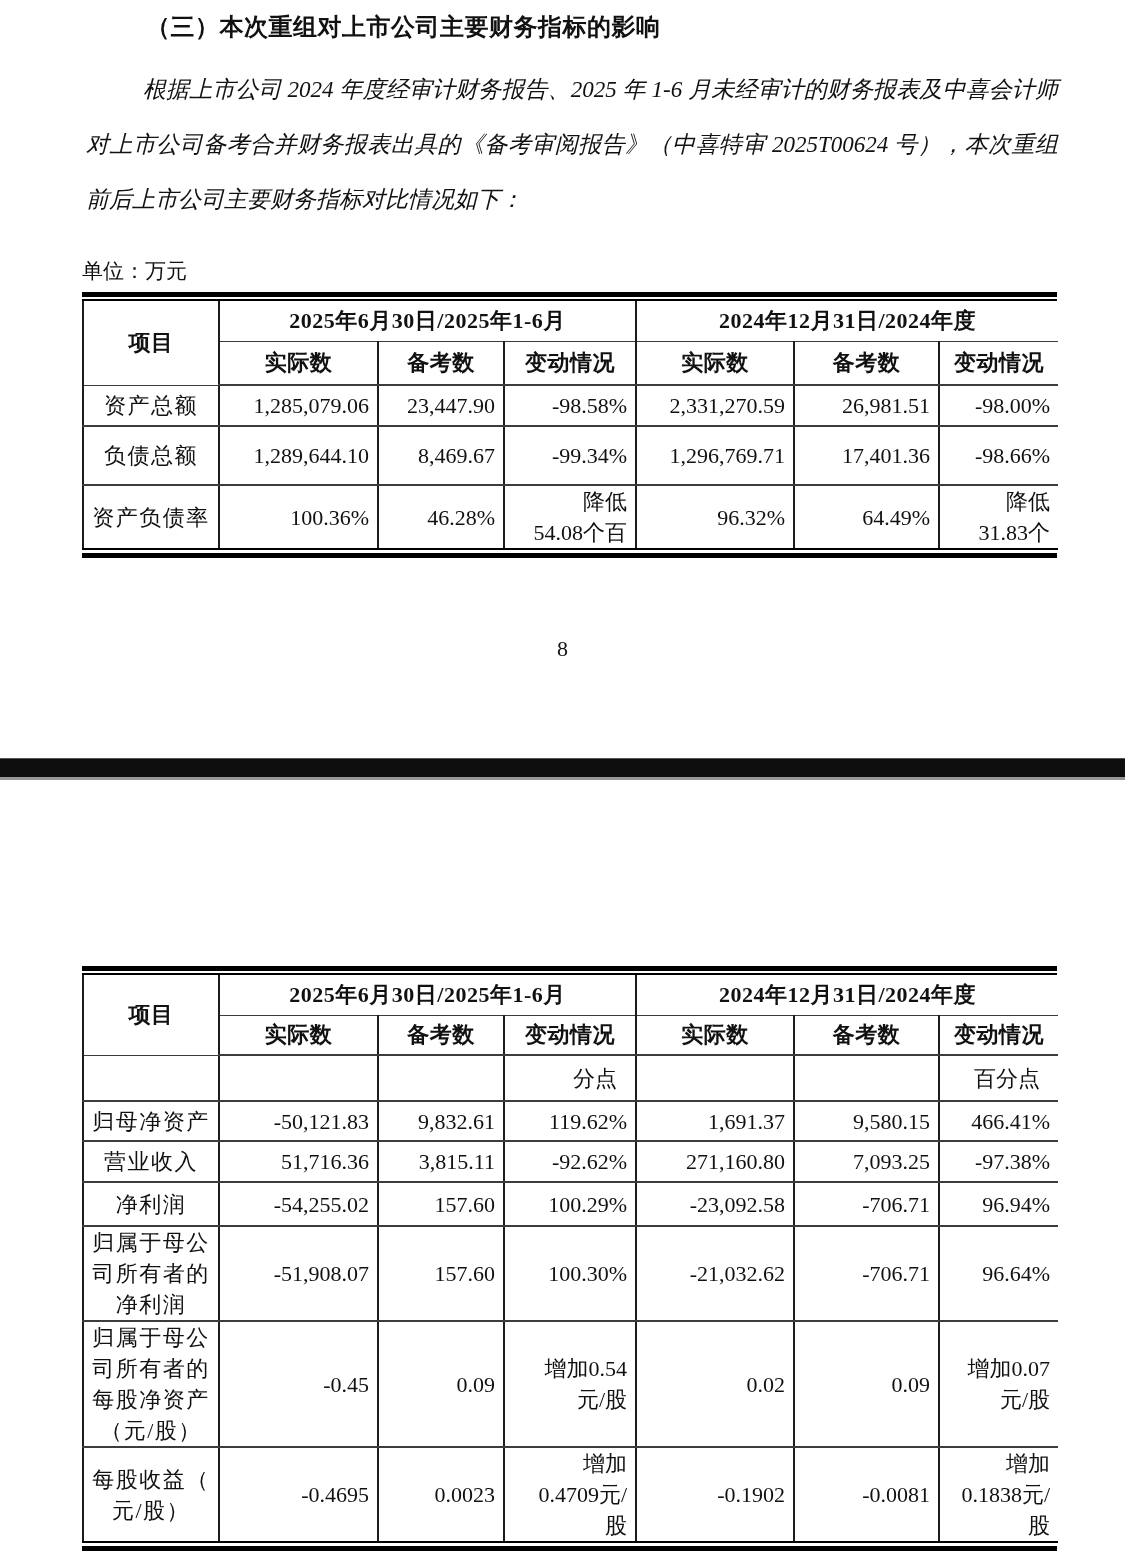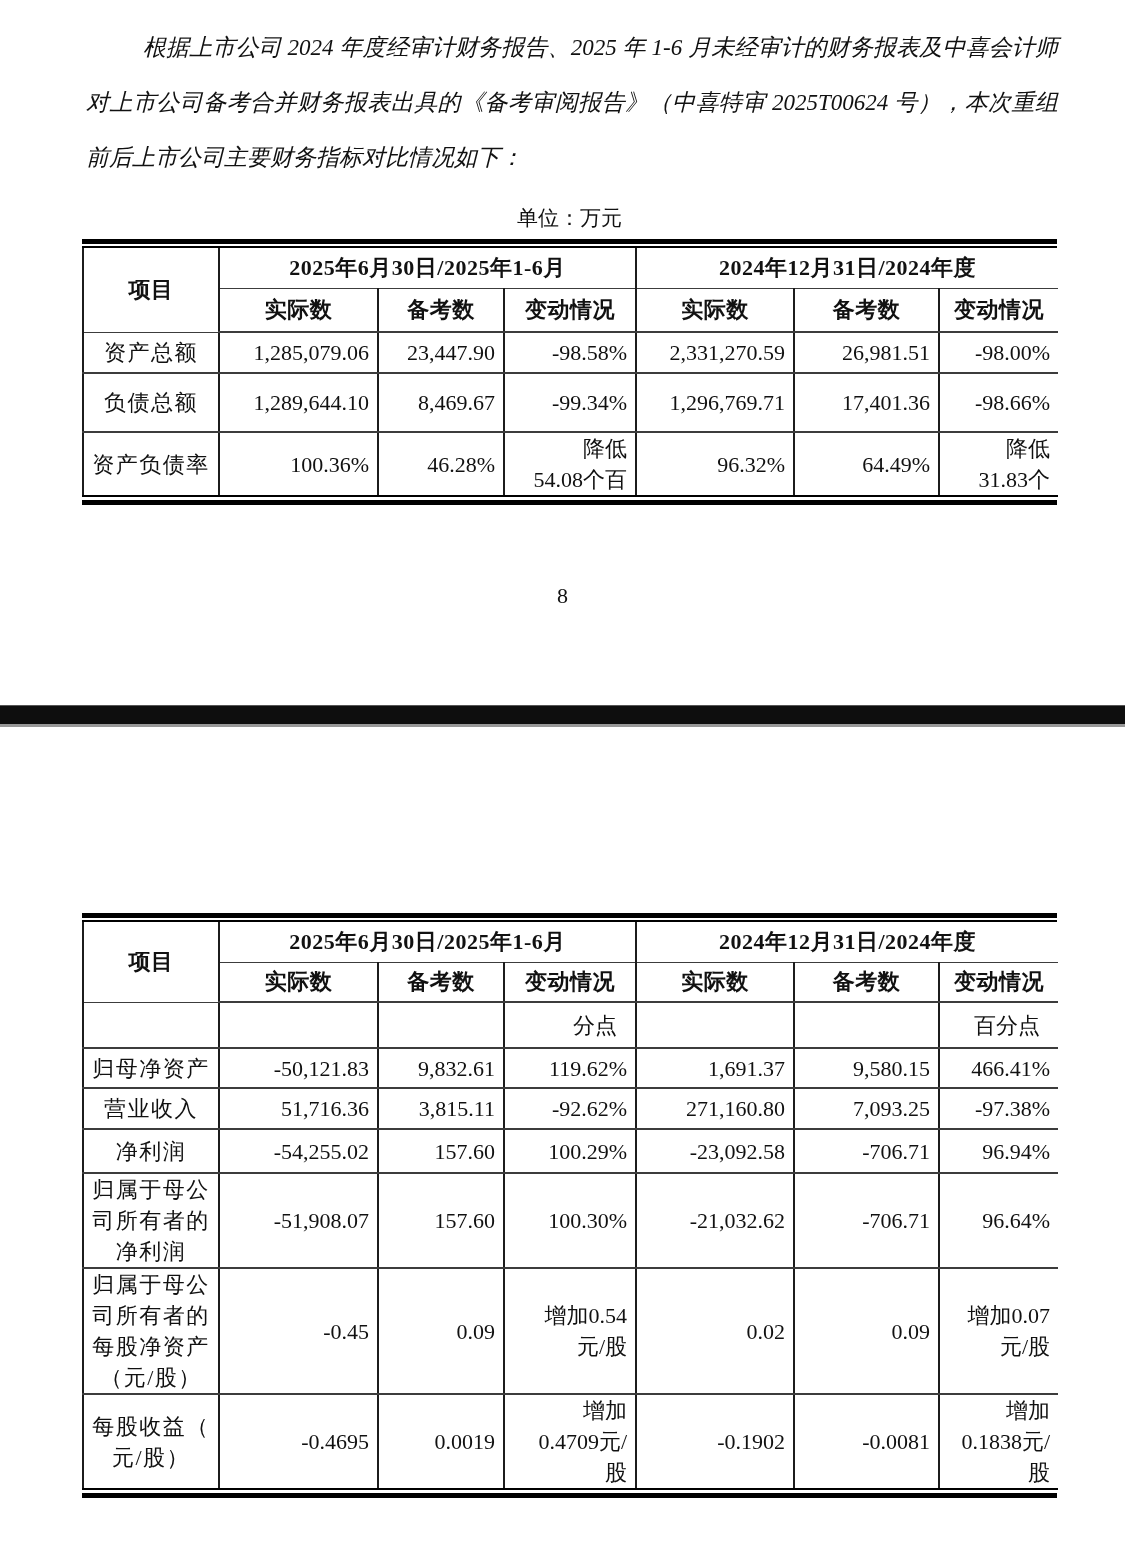--- a/index.html
+++ b/index.html
@@ -13,22 +13,22 @@
   .title {
     margin:12px 0 0 146px;
     font-size:24px; line-height:30px; font-weight:700; letter-spacing:0.5px;
   }
   .para {
     width:972px; margin:20px 0 0 86px;
     font-size:23px; line-height:55px;
     text-align:justify; text-indent:57px;font-style:italic;
   }
   .unit {
-    width:975px; margin:20px 0 8px 82px;
-    text-align:center; font-size:21px; line-height:26px;
+    width:975px; margin:31px 0 8px 82px;
+    text-align:left; font-size:21px; line-height:26px;
   }
   .twrap { margin-left:82px; width:975px; }
   .rule-thick  { height:5px; background:#000; }
   .rule-gap    { height:2px; }
   .rule-thin   { height:2px; background:#000; }
   .rule-gap2   { height:3px; }
   .rule-thick2 { height:5px; background:#000; }
 
   table { border-collapse:collapse; table-layout:fixed; width:975px; }
   td {
@@ -54,20 +54,21 @@
     margin-top:94px; width:1125px; height:22px;
     background:#0e0e0e; border-bottom:3px solid #979797; border-top:1px solid #555;
   }
   .spacer { height:186px; }
 </style>
 </head>
 <body>
 
 <div>
 
+  <div class="title">（三）本次重组对上市公司主要财务指标的影响</div>
 
   <div class="para">根据上市公司 2024 年度经审计财务报告、2025 年 1-6 月未经审计的财务报表及中喜会计师对上市公司备考合并财务报表出具的《备考审阅报告》（中喜特审 2025T00624 号），本次重组前后上市公司主要财务指标对比情况如下：</div>
 
   <div class="unit">单位：万元</div>
 
   <div class="twrap">
     <div class="rule-thick"></div>
     <div class="rule-gap"></div>
     <div class="rule-thin"></div>
     <table>
@@ -221,21 +222,21 @@
 元/股</td>
           <td class="num">0.02</td>
           <td class="num">0.09</td>
           <td class="num">增加0.07
 元/股</td>
         </tr>
         <tr class="last h88">
           <td class="item">每股收益（
 元/股）</td>
           <td class="num">-0.4695</td>
-          <td class="num">0.0019</td>
+          <td class="num">0.0023</td>
           <td class="num">增加
 0.4709元/
 股</td>
           <td class="num">-0.1902</td>
           <td class="num">-0.0081</td>
           <td class="num">增加
 0.1838元/
 股</td>
         </tr>
       </tbody>

